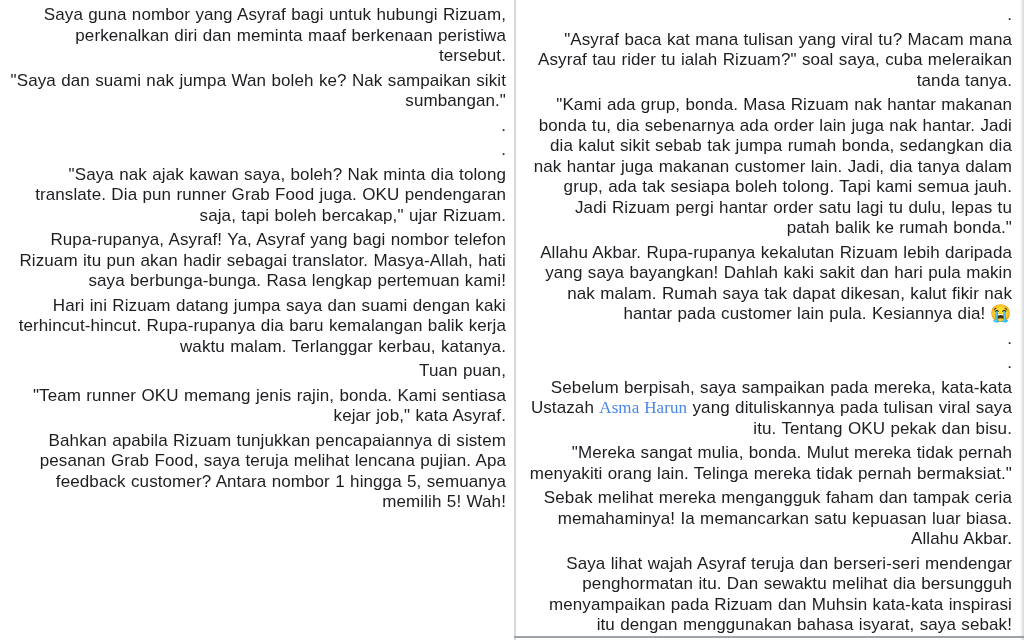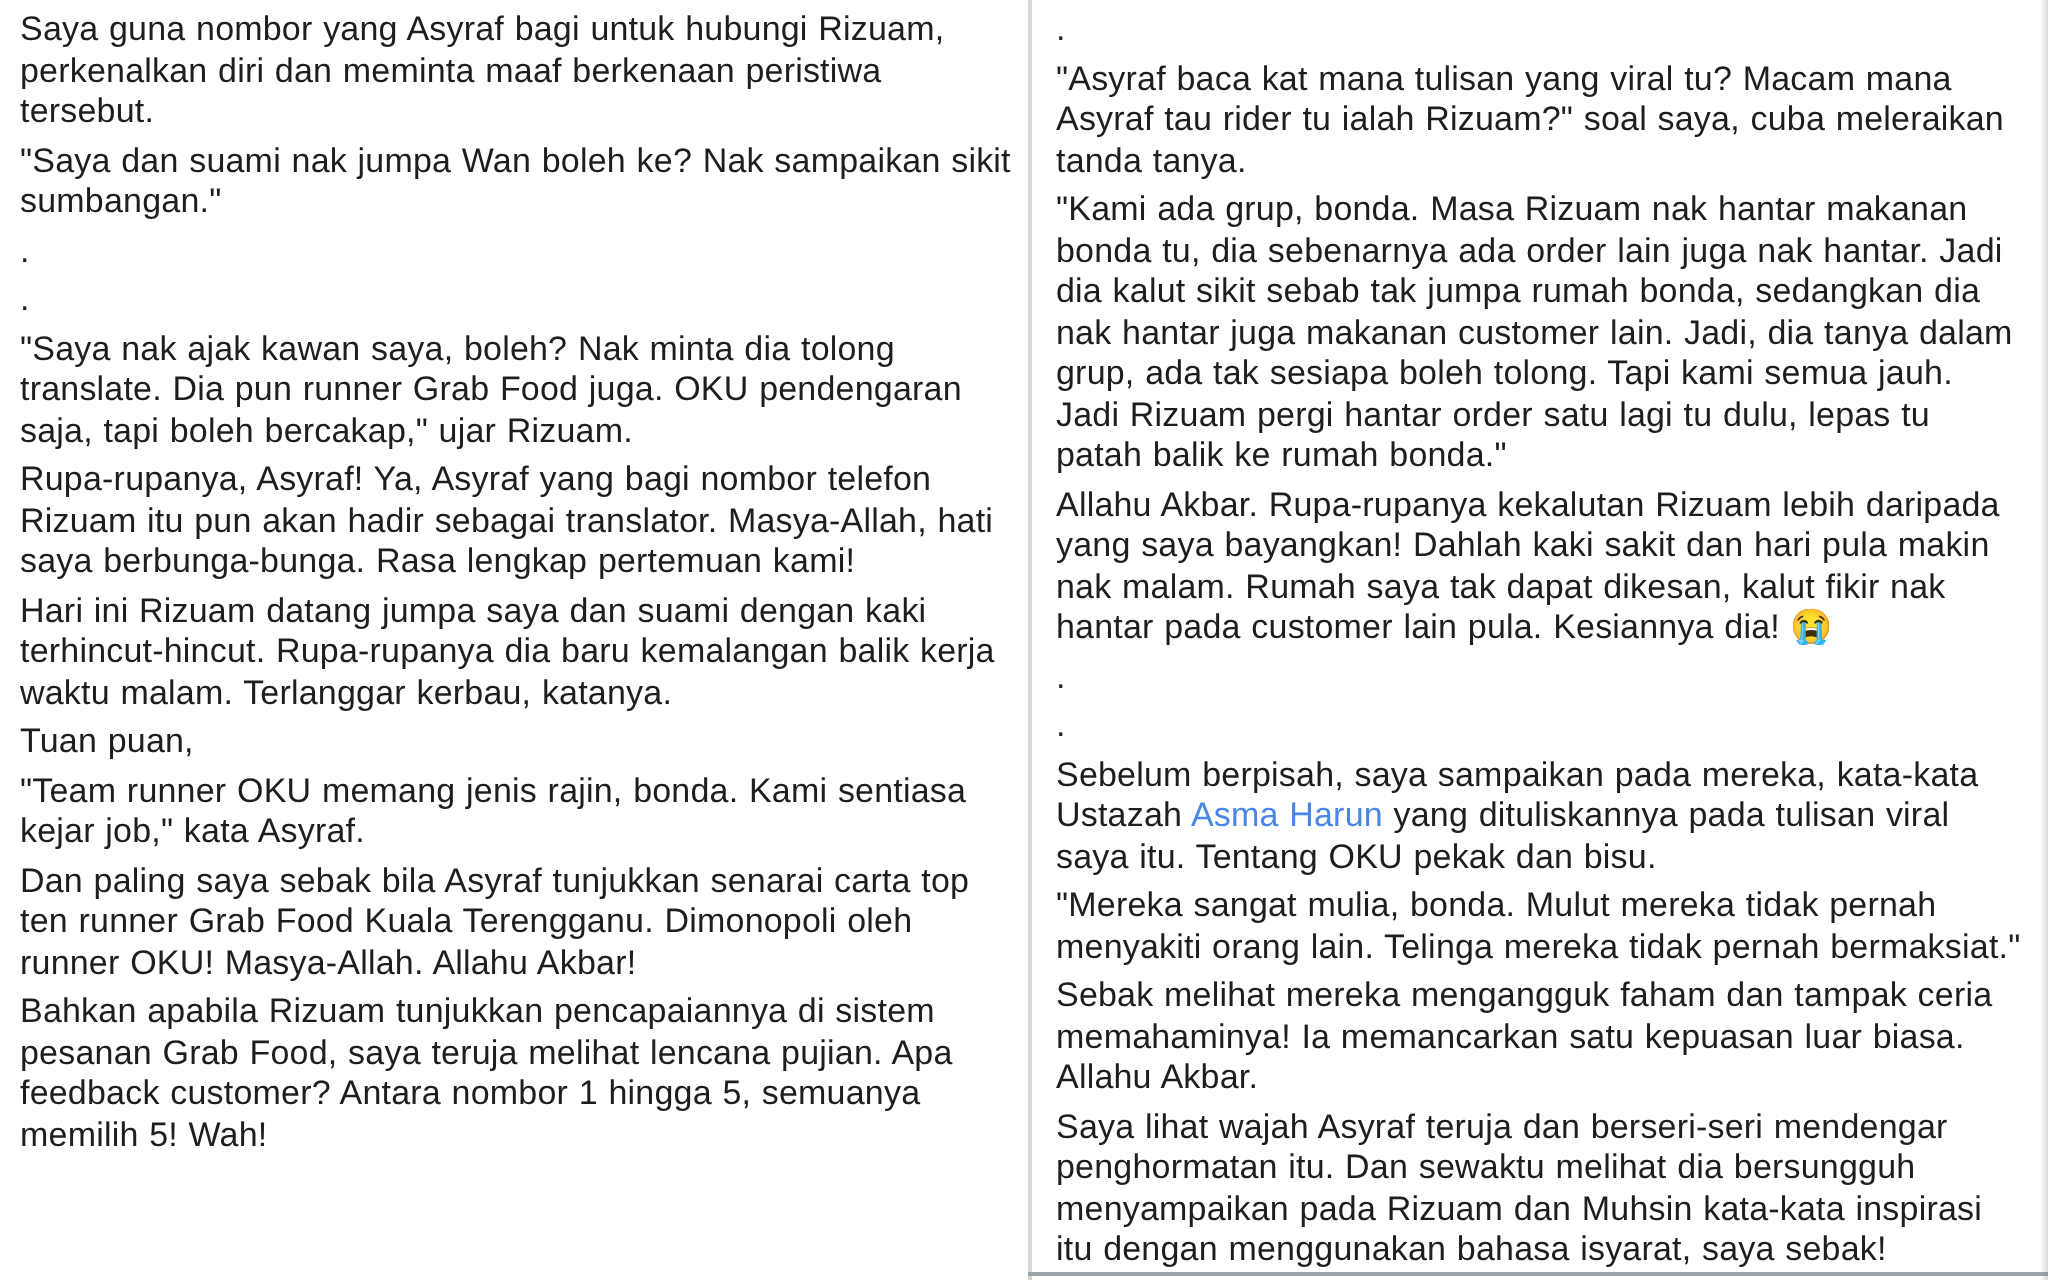--- a/index.html
+++ b/index.html
@@ -11,20 +11,21 @@
     width: 1024px;
     height: 640px;
     position: relative;
     overflow: hidden;
     font-family: "Liberation Sans", sans-serif;
   }
   .page {
     position: absolute;
     inset: 0;
     background: #ffffff;
+    text-align: right;
   }
   .text-col {
     position: absolute;
     top: 0;
     padding-top: 5px;
     font-size: 17px;
     line-height: 20.5px;
     color: var(--text-color, #1c1e21);
     letter-spacing: 0.1px;
     word-spacing: 0.5px;
@@ -61,40 +62,40 @@
     right: 0;
     top: 0;
     width: 4px;
     height: 640px;
     background: linear-gradient(to right, rgba(120,125,130,0), rgba(120,125,130,0.30));
   }
   a.mention {
     color: var(--link-color, #4a86e8);
     text-decoration: none;
     cursor: pointer;
+    font-family: Liberation Serif, serif;
   }
   .emoji {
     font-style: normal;
   }
 </style>
 </head>
 <body>
 
 <div class="page">
   <div class="text-col col-left">
       <p>Saya guna nombor yang Asyraf bagi untuk hubungi Rizuam, perkenalkan diri dan meminta maaf berkenaan peristiwa tersebut.</p>
       <p>"Saya dan suami nak jumpa Wan boleh ke? Nak sampaikan sikit sumbangan."</p>
       <p>.</p>
       <p>.</p>
       <p>"Saya nak ajak kawan saya, boleh? Nak minta dia tolong translate. Dia pun runner Grab Food juga. OKU pendengaran saja, tapi boleh bercakap," ujar Rizuam.</p>
       <p>Rupa-rupanya, Asyraf! Ya, Asyraf yang bagi nombor telefon Rizuam itu pun akan hadir sebagai translator. Masya-Allah, hati saya berbunga-bunga. Rasa lengkap pertemuan kami!</p>
       <p>Hari ini Rizuam datang jumpa saya dan suami dengan kaki terhincut-hincut. Rupa-rupanya dia baru kemalangan balik kerja waktu malam. Terlanggar kerbau, katanya.</p>
       <p>Tuan puan,</p>
       <p>"Team runner OKU memang jenis rajin, bonda. Kami sentiasa kejar job," kata Asyraf.</p>
-      <p>Dan paling saya sebak bila Asyraf tunjukkan senarai carta top ten runner Grab Food Kuala Terengganu. Dimonopoli oleh runner OKU! Masya-Allah. Allahu Akbar!</p>
       <p>Bahkan apabila Rizuam tunjukkan pencapaiannya di sistem pesanan Grab Food, saya teruja melihat lencana pujian. Apa feedback customer? Antara nombor 1 hingga 5, semuanya memilih 5! Wah!</p>
     </div>
   <div class="divider"></div>
   <div class="text-col col-right">
       <p>.</p>
       <p>"Asyraf baca kat mana tulisan yang viral tu? Macam mana Asyraf tau rider tu ialah Rizuam?" soal saya, cuba meleraikan tanda tanya.</p>
       <p>"Kami ada grup, bonda. Masa Rizuam nak hantar makanan bonda tu, dia sebenarnya ada order lain juga nak hantar. Jadi dia kalut sikit sebab tak jumpa rumah bonda, sedangkan dia nak hantar juga makanan customer lain. Jadi, dia tanya dalam grup, ada tak sesiapa boleh tolong. Tapi kami semua jauh. Jadi Rizuam pergi hantar order satu lagi tu dulu, lepas tu patah balik ke rumah bonda."</p>
       <p>Allahu Akbar. Rupa-rupanya kekalutan Rizuam lebih daripada yang saya bayangkan! Dahlah kaki sakit dan hari pula makin nak malam. Rumah saya tak dapat dikesan, kalut fikir nak hantar pada customer lain pula. Kesiannya dia! <span class="emoji">😭</span></p>
       <p>.</p>
       <p>.</p>

